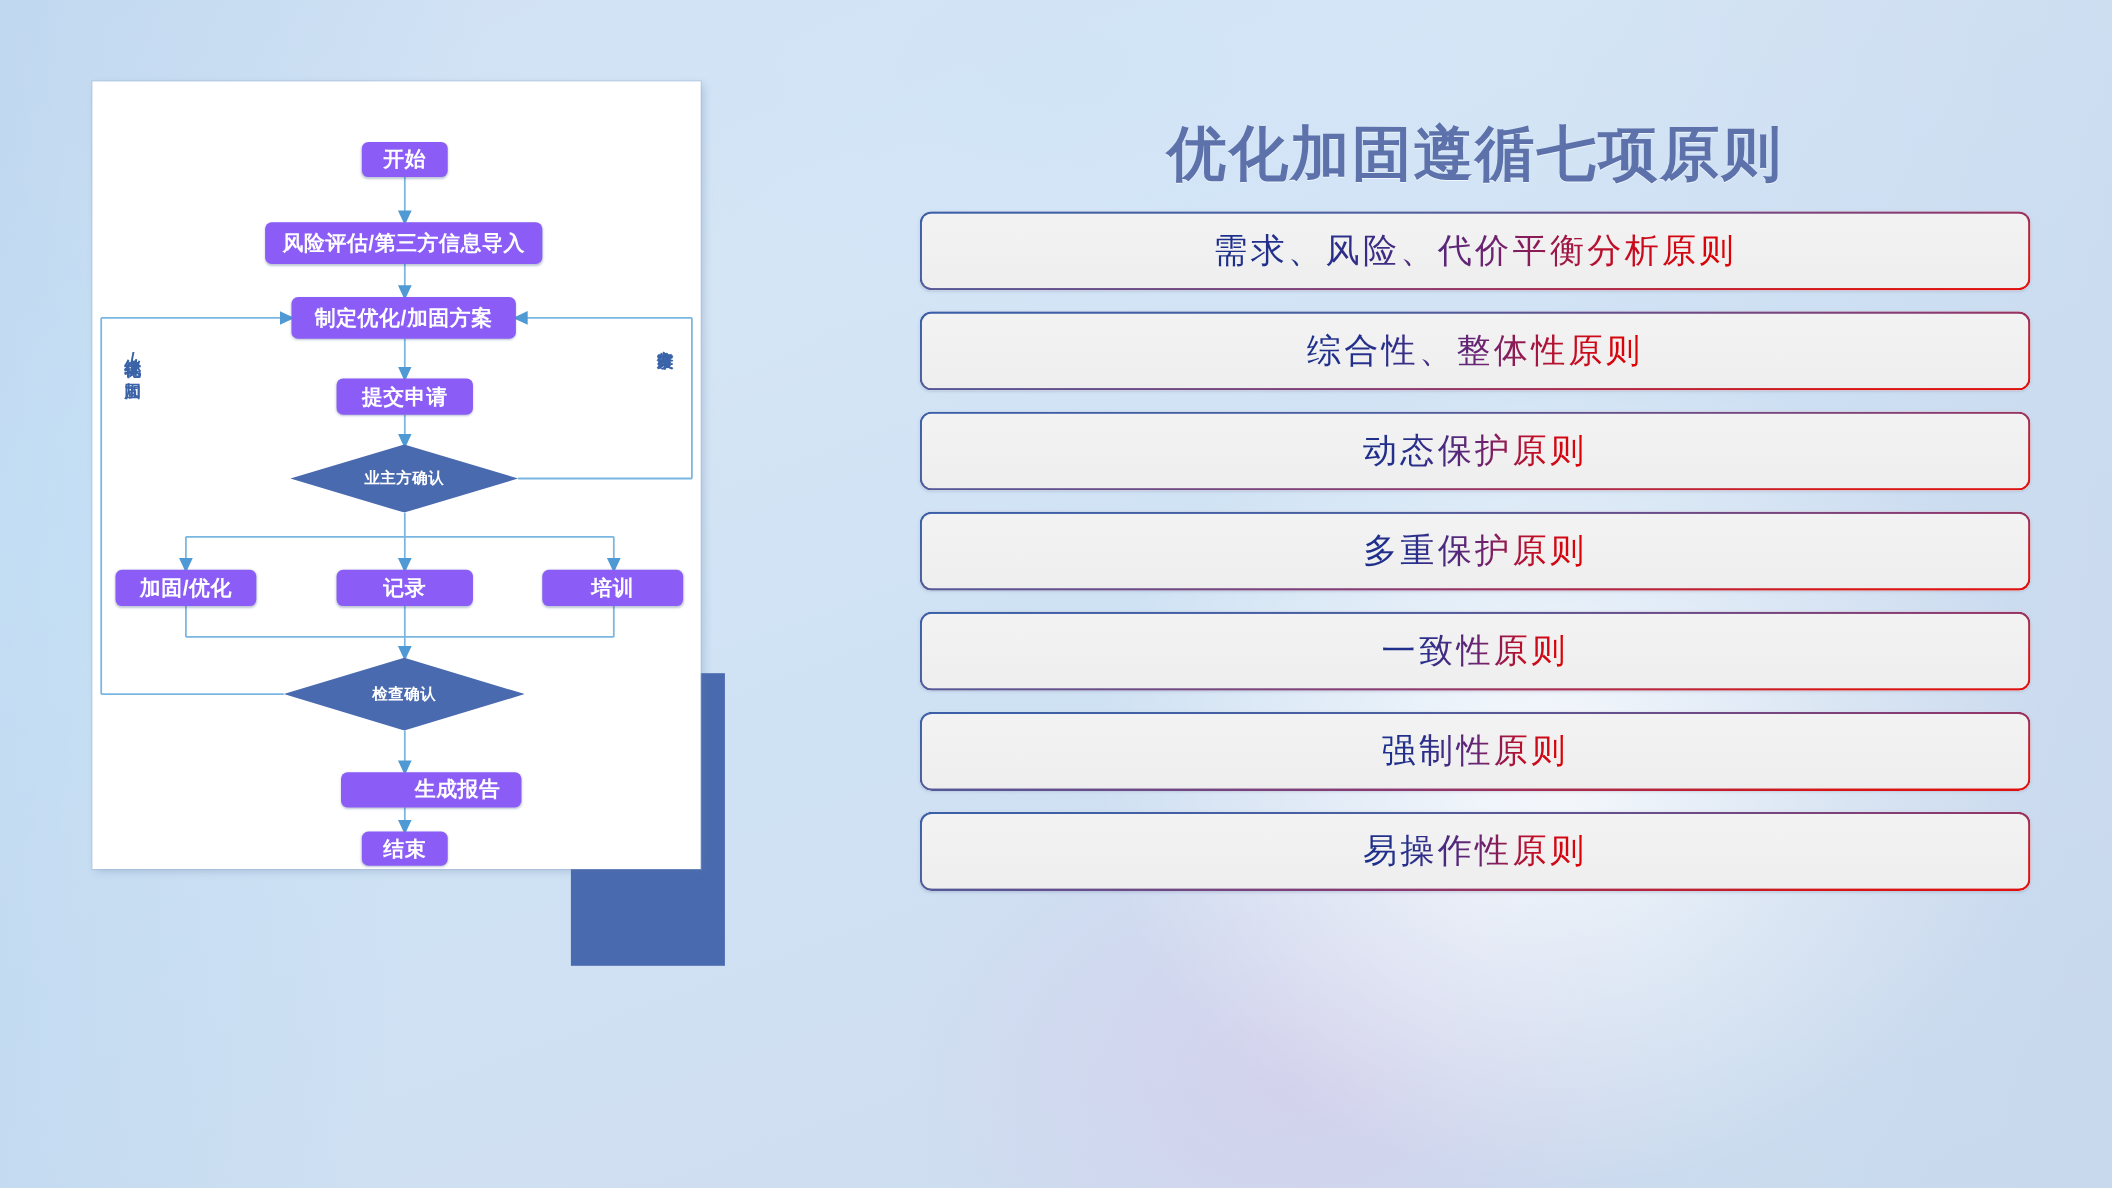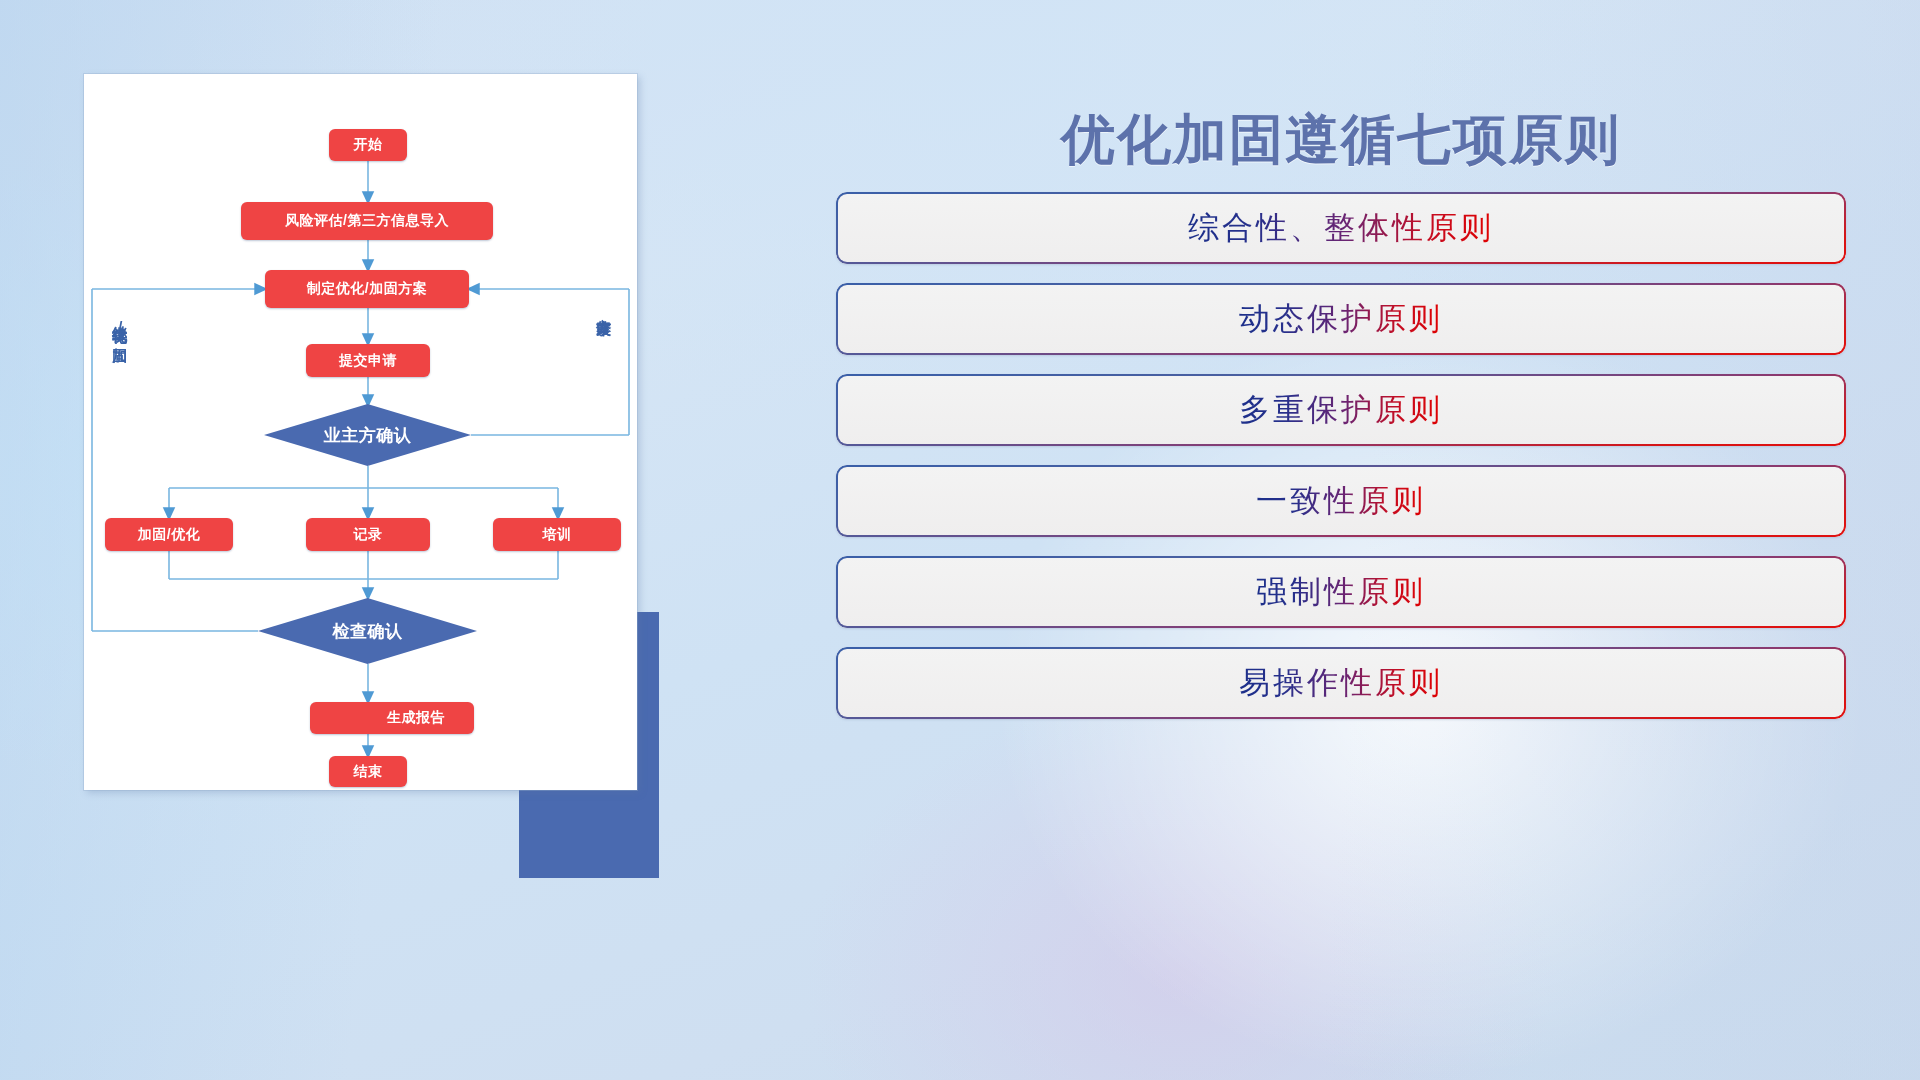--- a/index.html
+++ b/index.html
@@ -23,39 +23,39 @@
 
   
   #left-panel{position:absolute;left:84px;top:74px;width:560px;height:720px;}
   #card-shadow{position:absolute;left:435px;top:538px;width:140px;height:266px;background:#4a6ab0;}
   #card{position:absolute;left:0;top:0;width:553px;height:716px;background:#ffffff;
         box-shadow:0 0 0 1px rgba(150,175,205,.35), 3px 3px 7px rgba(90,120,160,.28);}
 
   .flow{position:absolute;left:0;top:0;width:553px;height:716px;}
 
   
-  .node{position:absolute;background:#ef4444;border-radius:6px;color:#fff;
+  .node{position:absolute;background:#8b5cf6;border-radius:6px;color:#fff;
         display:flex;align-items:center;justify-content:center;
-        font-size:14px;font-weight:bold;letter-spacing:.5px;
+        font-size:19px;font-weight:bold;letter-spacing:.5px;
         box-shadow:0 1px 2px rgba(40,70,120,.3);white-space:nowrap;text-align:center;}
   .n-start   {left:245px;top:55px;  width:78px;height:32px;}
   .n-risk    {left:157px;top:128px; width:252px;height:38px;}
   .n-plan    {left:181px;top:196px; width:204px;height:38px;}
   .n-submit  {left:222px;top:270px; width:124px;height:33px;}
   .n-reinf   {left:21px; top:444px; width:128px;height:33px;}
   .n-record  {left:222px;top:444px; width:124px;height:33px;}
   .n-train   {left:409px;top:444px; width:128px;height:33px;}
   .n-report  {left:226px;top:628px; width:116px;height:32px;padding-left:48px;}
   .n-end     {left:245px;top:682px; width:78px;height:31px;}
 
   
   .diamond{position:absolute;}
   .diamond svg{display:block;}
   .diamond span{position:absolute;inset:0;display:flex;align-items:center;justify-content:center;
-        color:#fff;font-size:17px;font-weight:bold;letter-spacing:.5px;}
+        color:#fff;font-size:14px;font-weight:bold;letter-spacing:.5px;}
   .d-owner{left:180px;top:330px;width:207px;height:62px;}
   .d-check{left:174px;top:524px;width:219px;height:66px;}
 
   
   .vlabel{position:absolute;color:#3a63a8;font-size:15px;font-weight:bold;
           writing-mode:vertical-rl;text-orientation:upright;letter-spacing:1px;line-height:1.05;}
   .vl-left {left:28px; top:240px;}
   .vl-right{left:512px;top:232px;}
 
   
@@ -158,20 +158,23 @@
     <div class="vlabel vl-right">方案修改</div>
 
   </div>
 </div>
 
 <div id="right-panel">
   <div id="right-title">优化加固遵循七项原则</div>
 
   <div id="principle-list">
     <div class="principle">
+      <span class="ptext">需求、风险、代价平衡分析原则</span>
+    </div>
+    <div class="principle">
       <span class="ptext">综合性、整体性原则</span>
     </div>
     <div class="principle">
       <span class="ptext">动态保护原则</span>
     </div>
     <div class="principle">
       <span class="ptext">多重保护原则</span>
     </div>
     <div class="principle">
       <span class="ptext">一致性原则</span>

